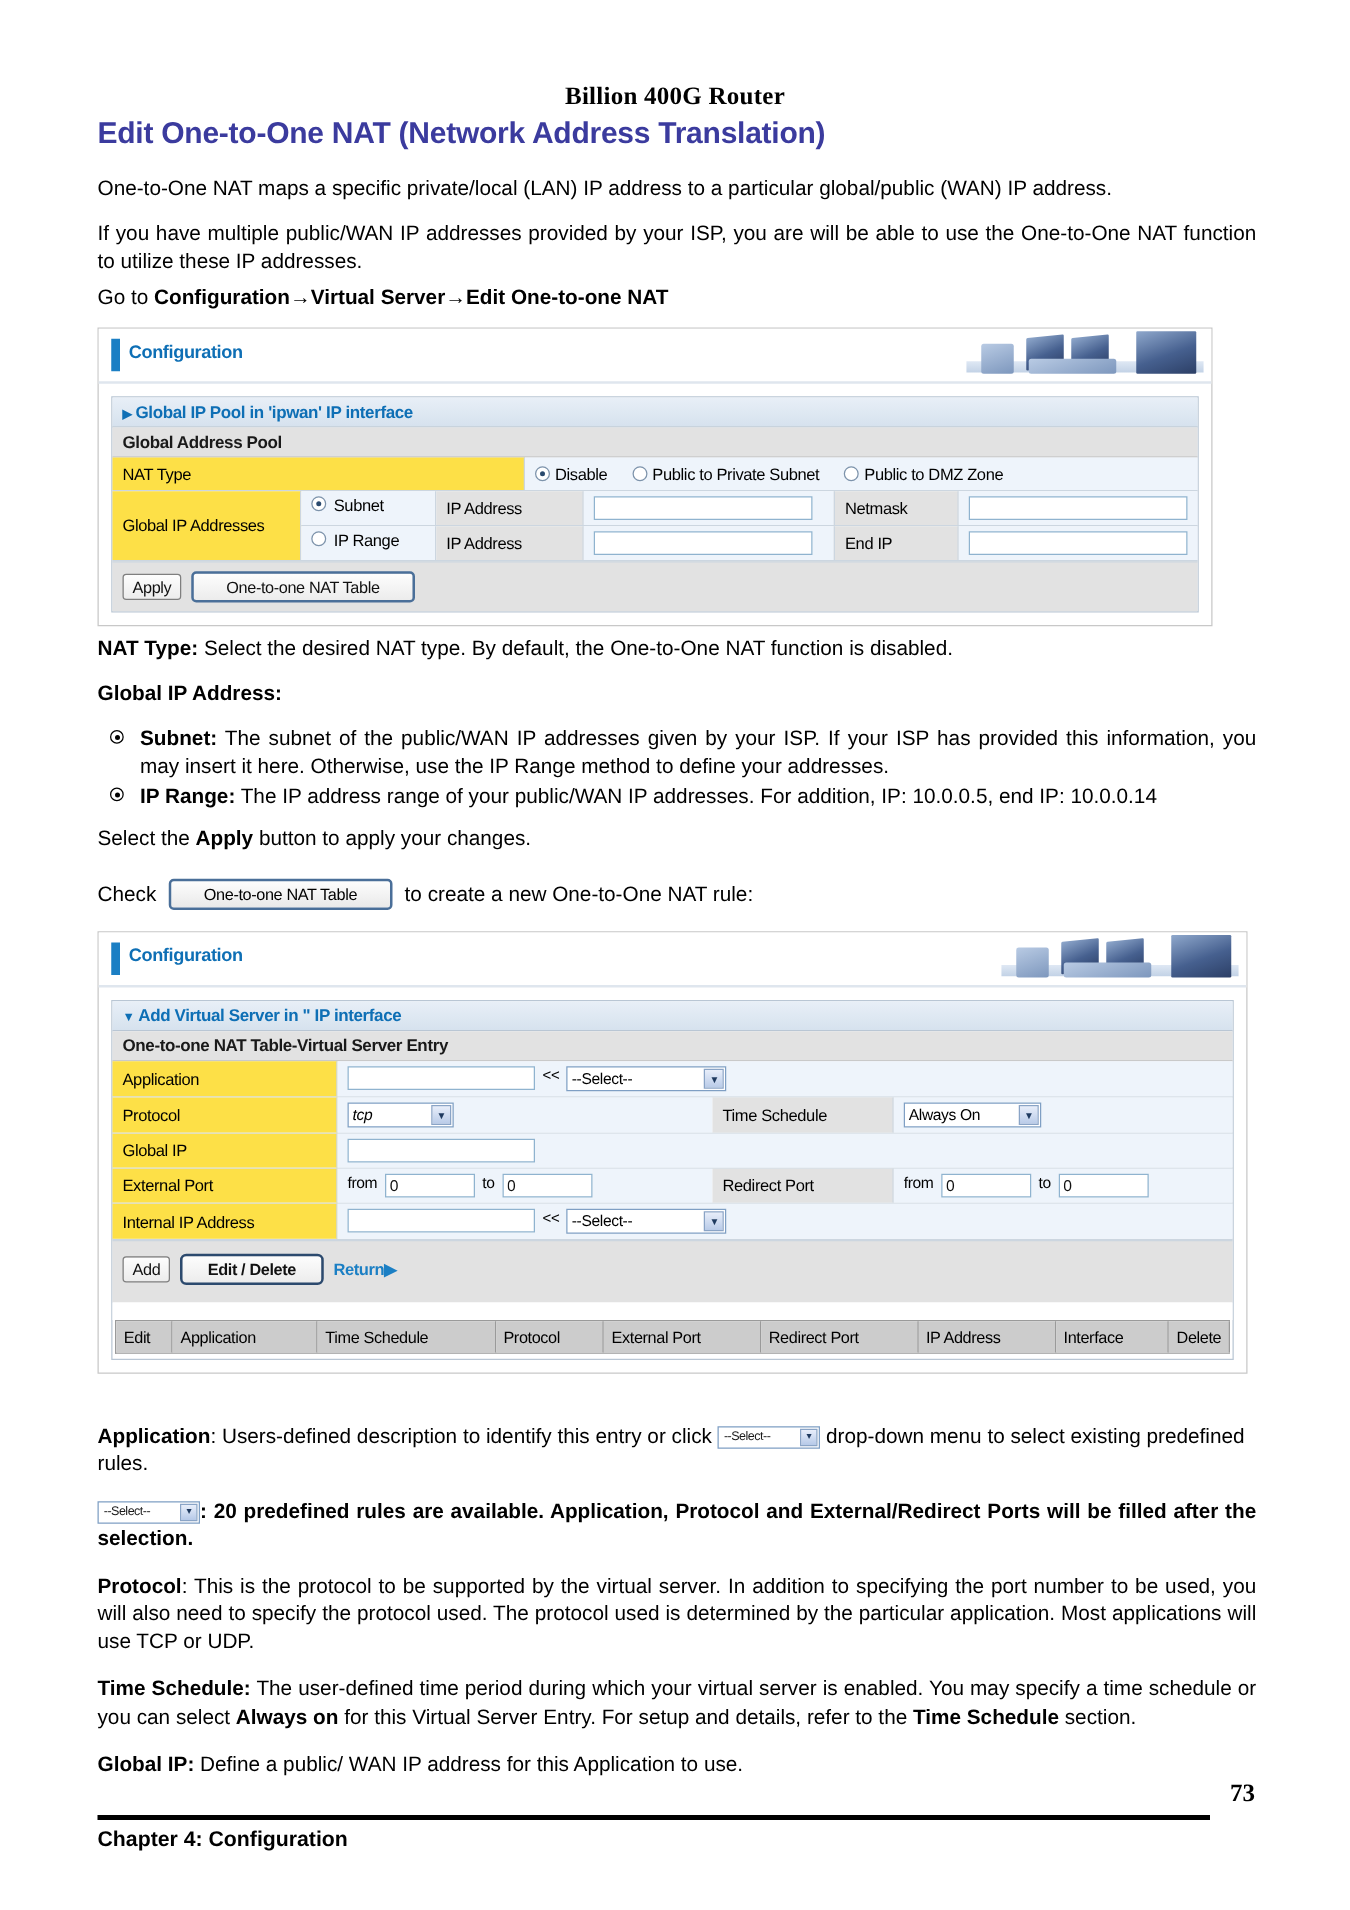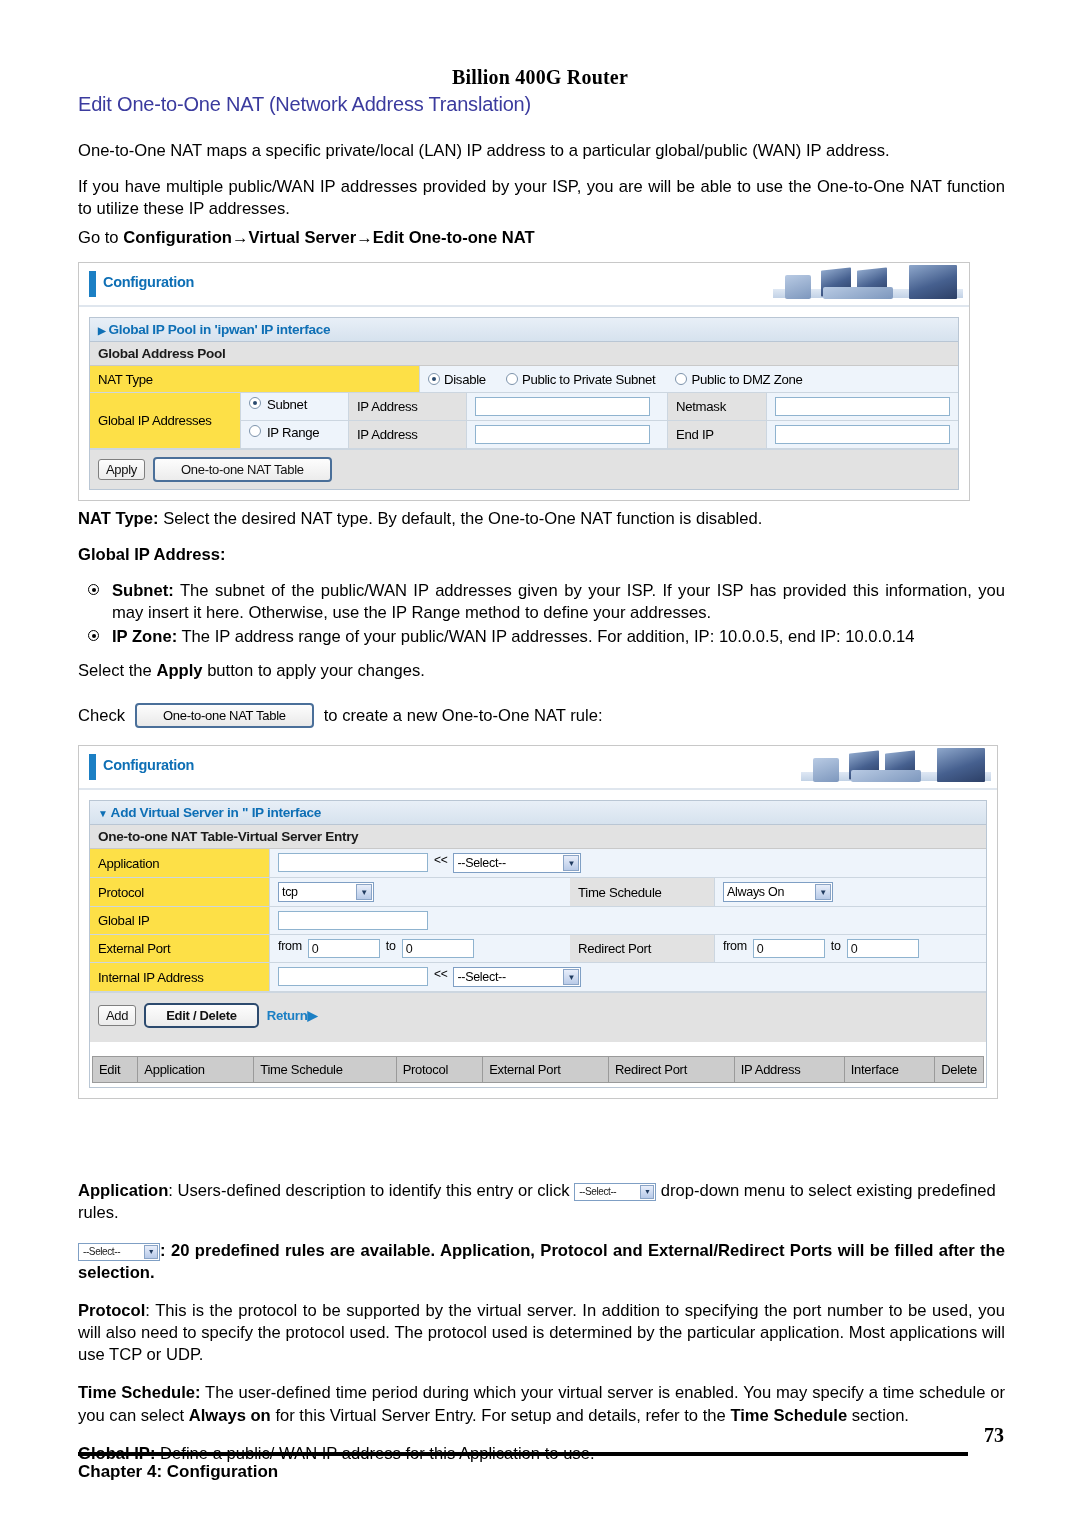--- a/index.html
+++ b/index.html
@@ -24,22 +24,22 @@
     font-family: "Liberation Serif", serif;
     font-size: 20px;
     font-weight: bold;
     letter-spacing: .2px;
   }
 
   
   .sec-title {
     position: absolute;
     left: 78px; top: 93px;
-    font-size: 20px;
-    font-weight: normal;
+    font-size: 24px;
+    font-weight: bold;
     color: #3b3b9e;
     letter-spacing: -.2px;
     text-align: center;
   }
 
   
   .body-col {
     position: absolute;
     left: 78px;
     width: 927px;
@@ -404,21 +404,21 @@
   <div class="body-col" style="top:508px;">
     <p class="para nojust"><span class="b">NAT Type:</span><span> Select the desired NAT type. By default, the One-to-One NAT function is disabled.</span></p>
     <p class="para nojust b" style="margin-bottom:14px;">Global IP Address:</p>
     <ul class="bullets">
       <li>
         <span class="bul"></span>
         <span class="b">Subnet:</span><span> The subnet of the public/WAN IP addresses given by your ISP. If your ISP has provided this information, you may insert it here. Otherwise, use the IP Range method to define your addresses.</span>
       </li>
       <li>
         <span class="bul"></span>
-        <span class="b">IP Zone:</span><span> The IP address range of your public/WAN IP addresses. For addition, IP: 10.0.0.5, end IP: 10.0.0.14</span>
+        <span class="b">IP Range:</span><span> The IP address range of your public/WAN IP addresses. For addition, IP: 10.0.0.5, end IP: 10.0.0.14</span>
       </li>
     </ul>
     <p class="para nojust" style="margin-top:12px;"><span>Select the </span><span class="b">Apply</span><span> button to apply your changes.</span></p>
   </div>
 
   <div style="position:absolute; left:78px; top:703px; font-size:16.6px; display:flex; align-items:center; gap:10px;">
     <span>Check</span>
     <span class="inlinebtn">One-to-one NAT Table</span>
     <span>to create a new One-to-One NAT rule:</span>
   </div>
@@ -451,21 +451,21 @@
           <span class="sel" style="width:128px;">
             <span>--Select--</span>
             <span class="arrow">▼</span>
           </span>
         </div>
       </div>
 
       <div class="frow">
         <div class="fcell-label" style="width:180px;">Protocol</div>
         <div class="fcell-val" style="flex:0 0 300px;">
-          <span class="sel" style="width:96px;">
+          <span class="sel" style="width:85px;font-style:italic;">
             <span>tcp</span>
             <span class="arrow">▼</span>
           </span>
         </div>
         <div class="fcell-sub" style="width:145px; flex:0 0 145px;">Time Schedule</div>
         <div class="fcell-val">
           <span class="sel" style="width:110px;">
             <span>Always On</span>
             <span class="arrow">▼</span>
           </span>
@@ -525,21 +525,21 @@
           <div class="th" style="width:128px;">External Port</div>
           <div class="th" style="width:128px;">Redirect Port</div>
           <div class="th" style="width:112px;">IP Address</div>
           <div class="th" style="width:92px;">Interface</div>
           <div class="th" style="flex:1;">Delete</div>
         </div>
       </div>
     </div>
   </div>
 
-  <div class="body-col" style="top:1180px;">
+  <div class="body-col" style="top:1138px;">
     <p class="para nojust"><span class="b">Application</span><span>: Users-defined description to identify this entry or click</span>
       <span class="chip"><span>--Select--</span><span class="arrow">▼</span></span>
       <span>drop-down menu to select existing predefined rules.</span></p>
 
     <p class="para" style="margin-top:16px;"><span class="chip"><span>--Select--</span><span class="arrow">▼</span></span><span class="b">: 20 predefined rules are available. Application, Protocol and External/Redirect Ports will be filled after the selection.</span></p>
 
     <p class="para" style="margin-top:16px;"><span class="b">Protocol</span><span>: This is the protocol to be supported by the virtual server. In addition to specifying the port number to be used, you will also need to specify the protocol used. The protocol used is determined by the particular application. Most applications will use TCP or UDP.</span></p>
 
     <p class="para" style="margin-top:16px;"><span class="b">Time Schedule:</span><span> The user-defined time period during which your virtual server is enabled. You may specify a time schedule or you can select </span><span class="b">Always on</span><span> for this Virtual Server Entry. For setup and details, refer to the </span><span class="b">Time Schedule</span><span> section.</span></p>
 

